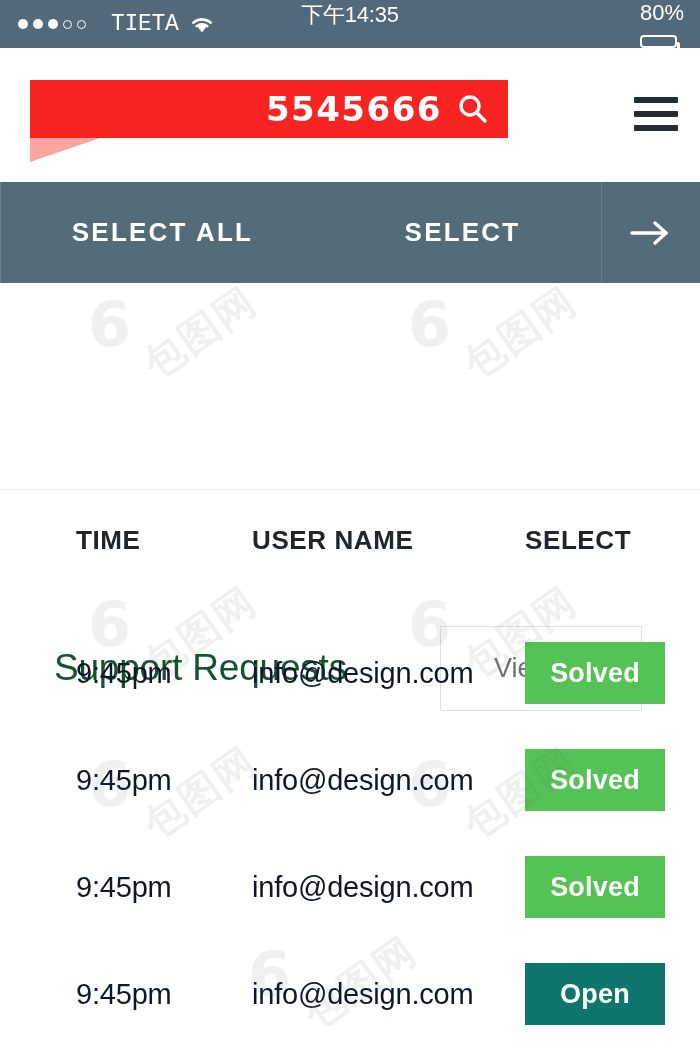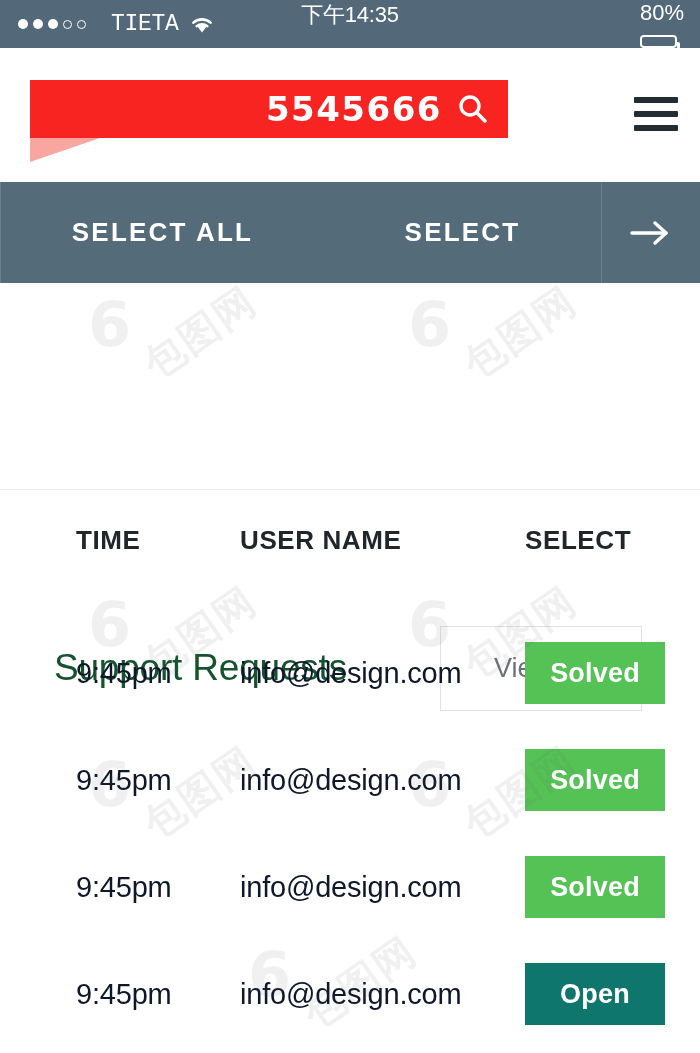--- a/index.html
+++ b/index.html
@@ -214,21 +214,21 @@
     width: 700px;
   }
   .t-row {
     position: absolute;
     left: 0;
     width: 700px;
     height: 107px;
     margin-left: 22px;
   }
   .c-time  { position: absolute; left: 54px; }
-  .c-user  { position: absolute; left: 218px; }
+  .c-user  { position: absolute; left: 230px; }
   .c-stat  { position: absolute; left: 503px; }
 
   .t-head .c-time,
   .t-head .c-user,
   .t-head .c-stat {
     top: 50px;
     transform: translateY(-50%);
     font-size: 26px;
     font-weight: bold;
     color: #21262b;

